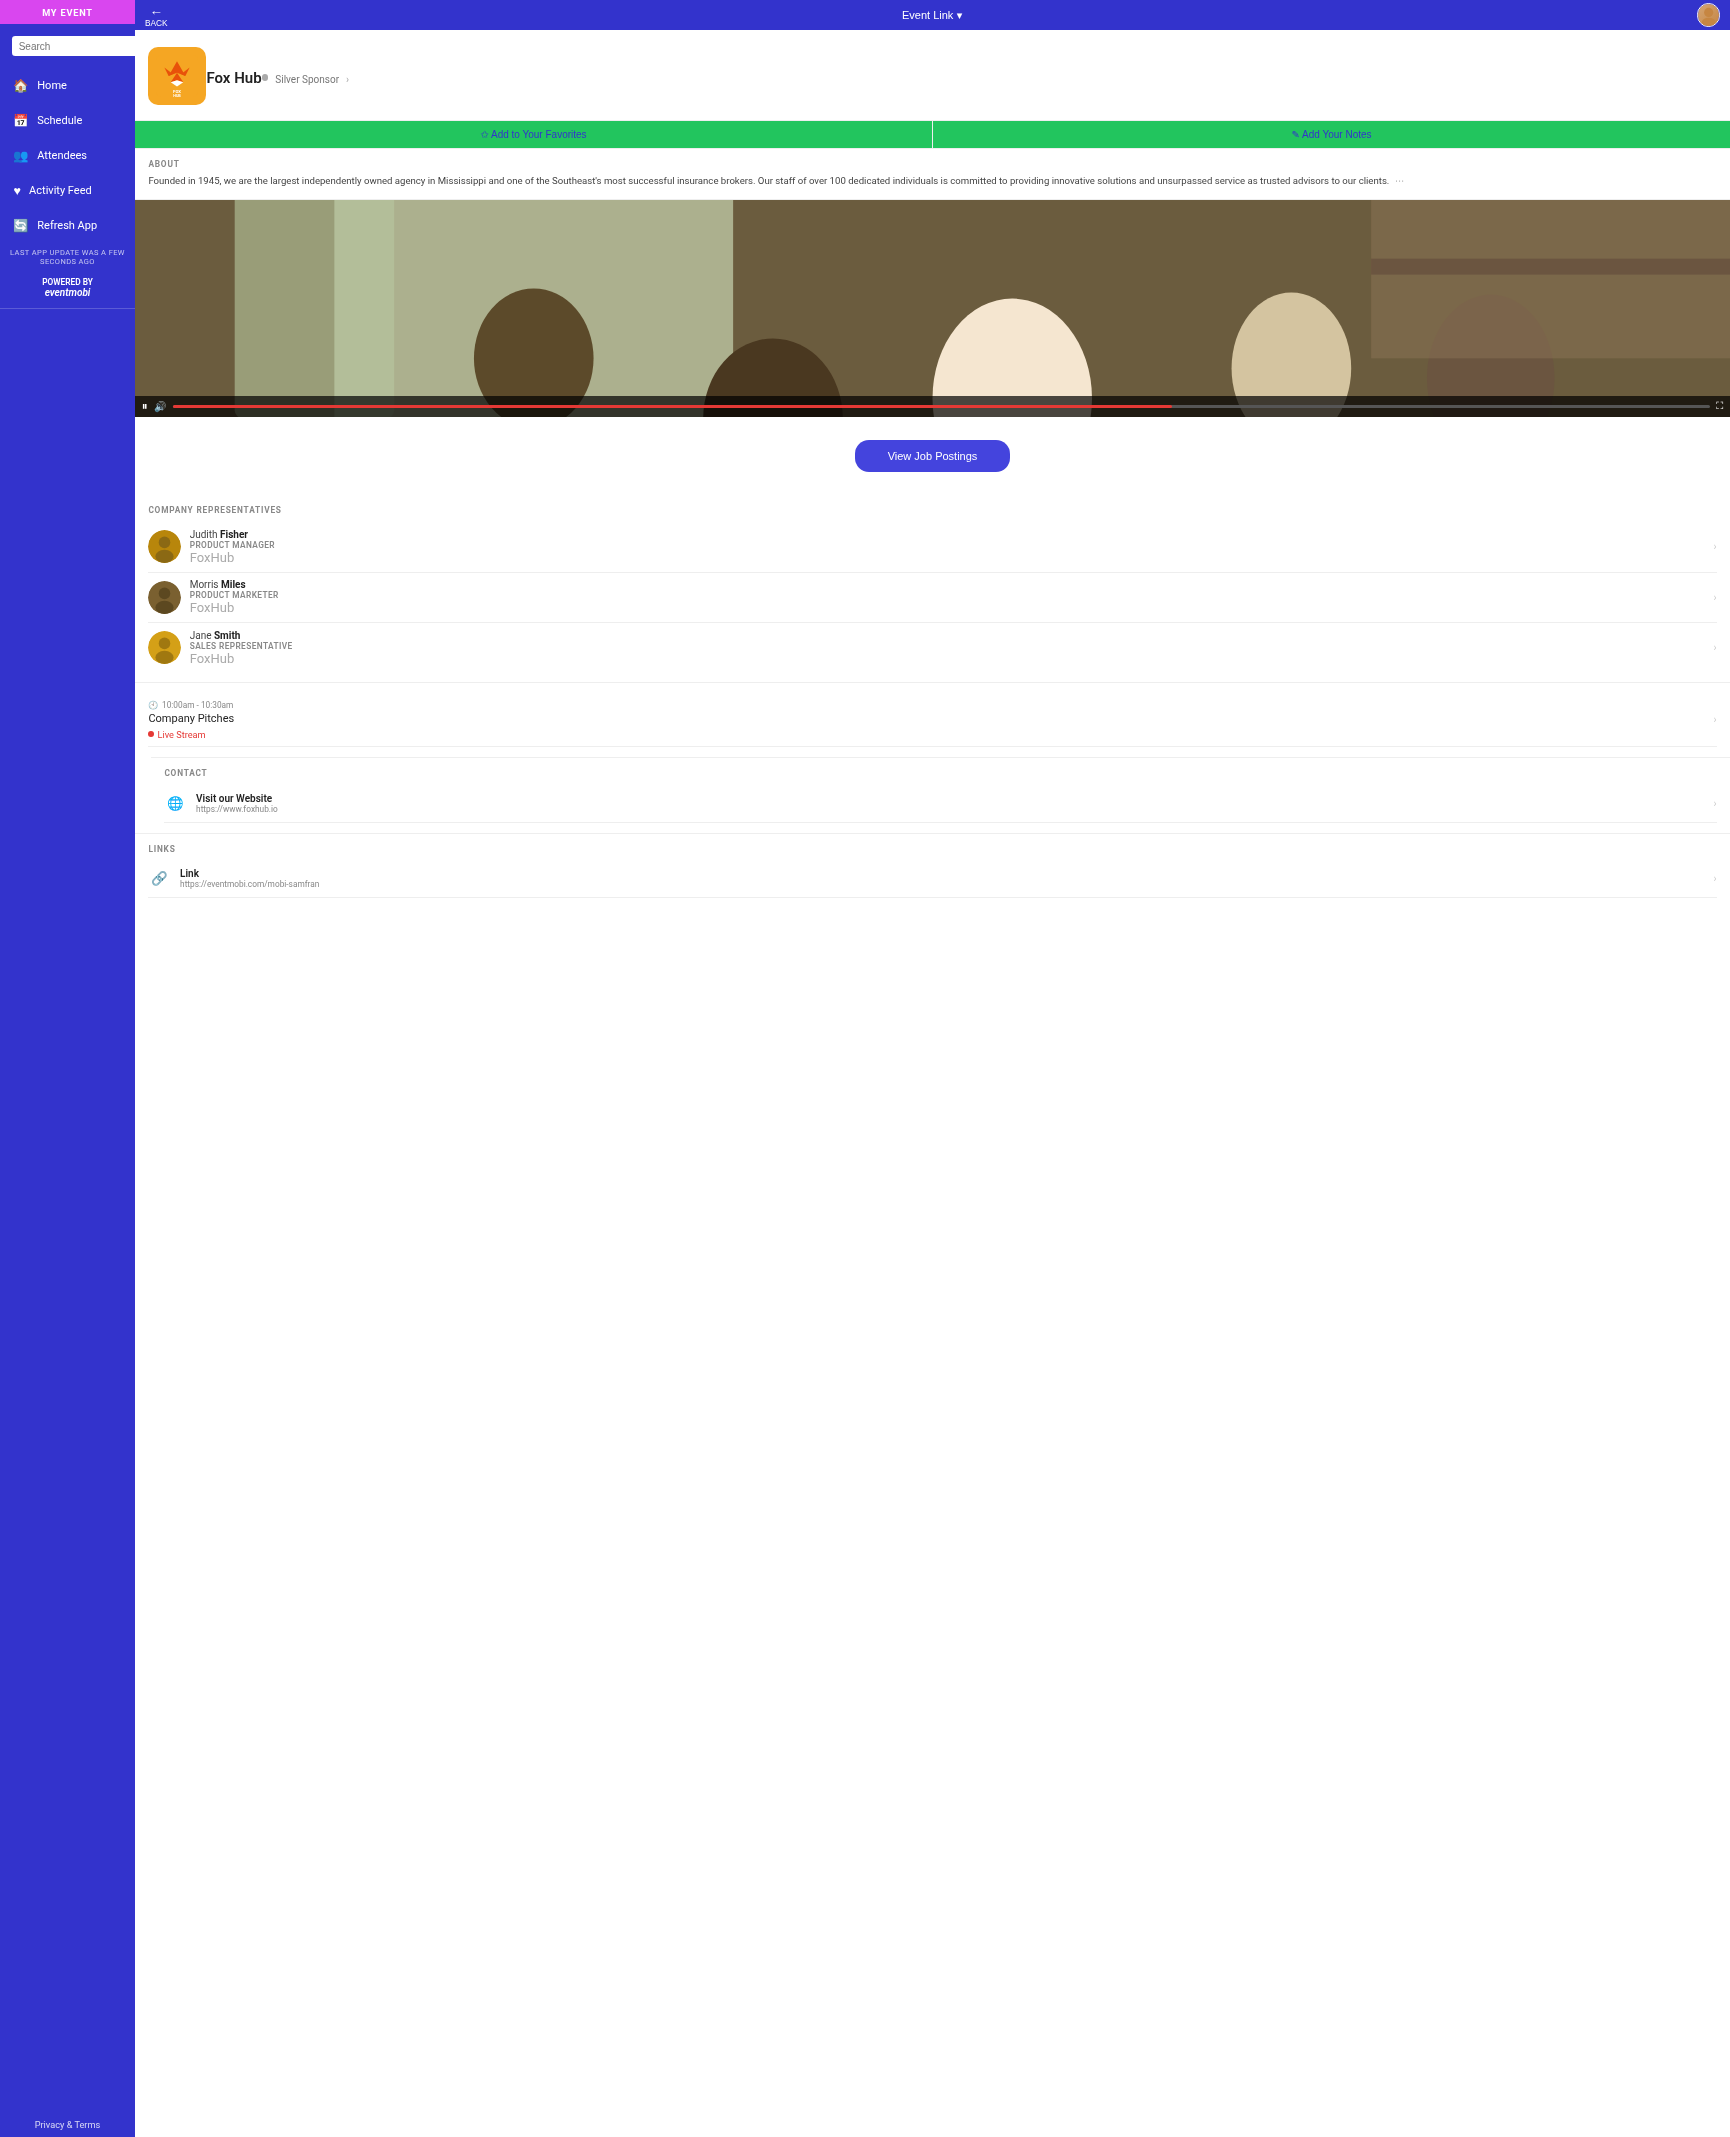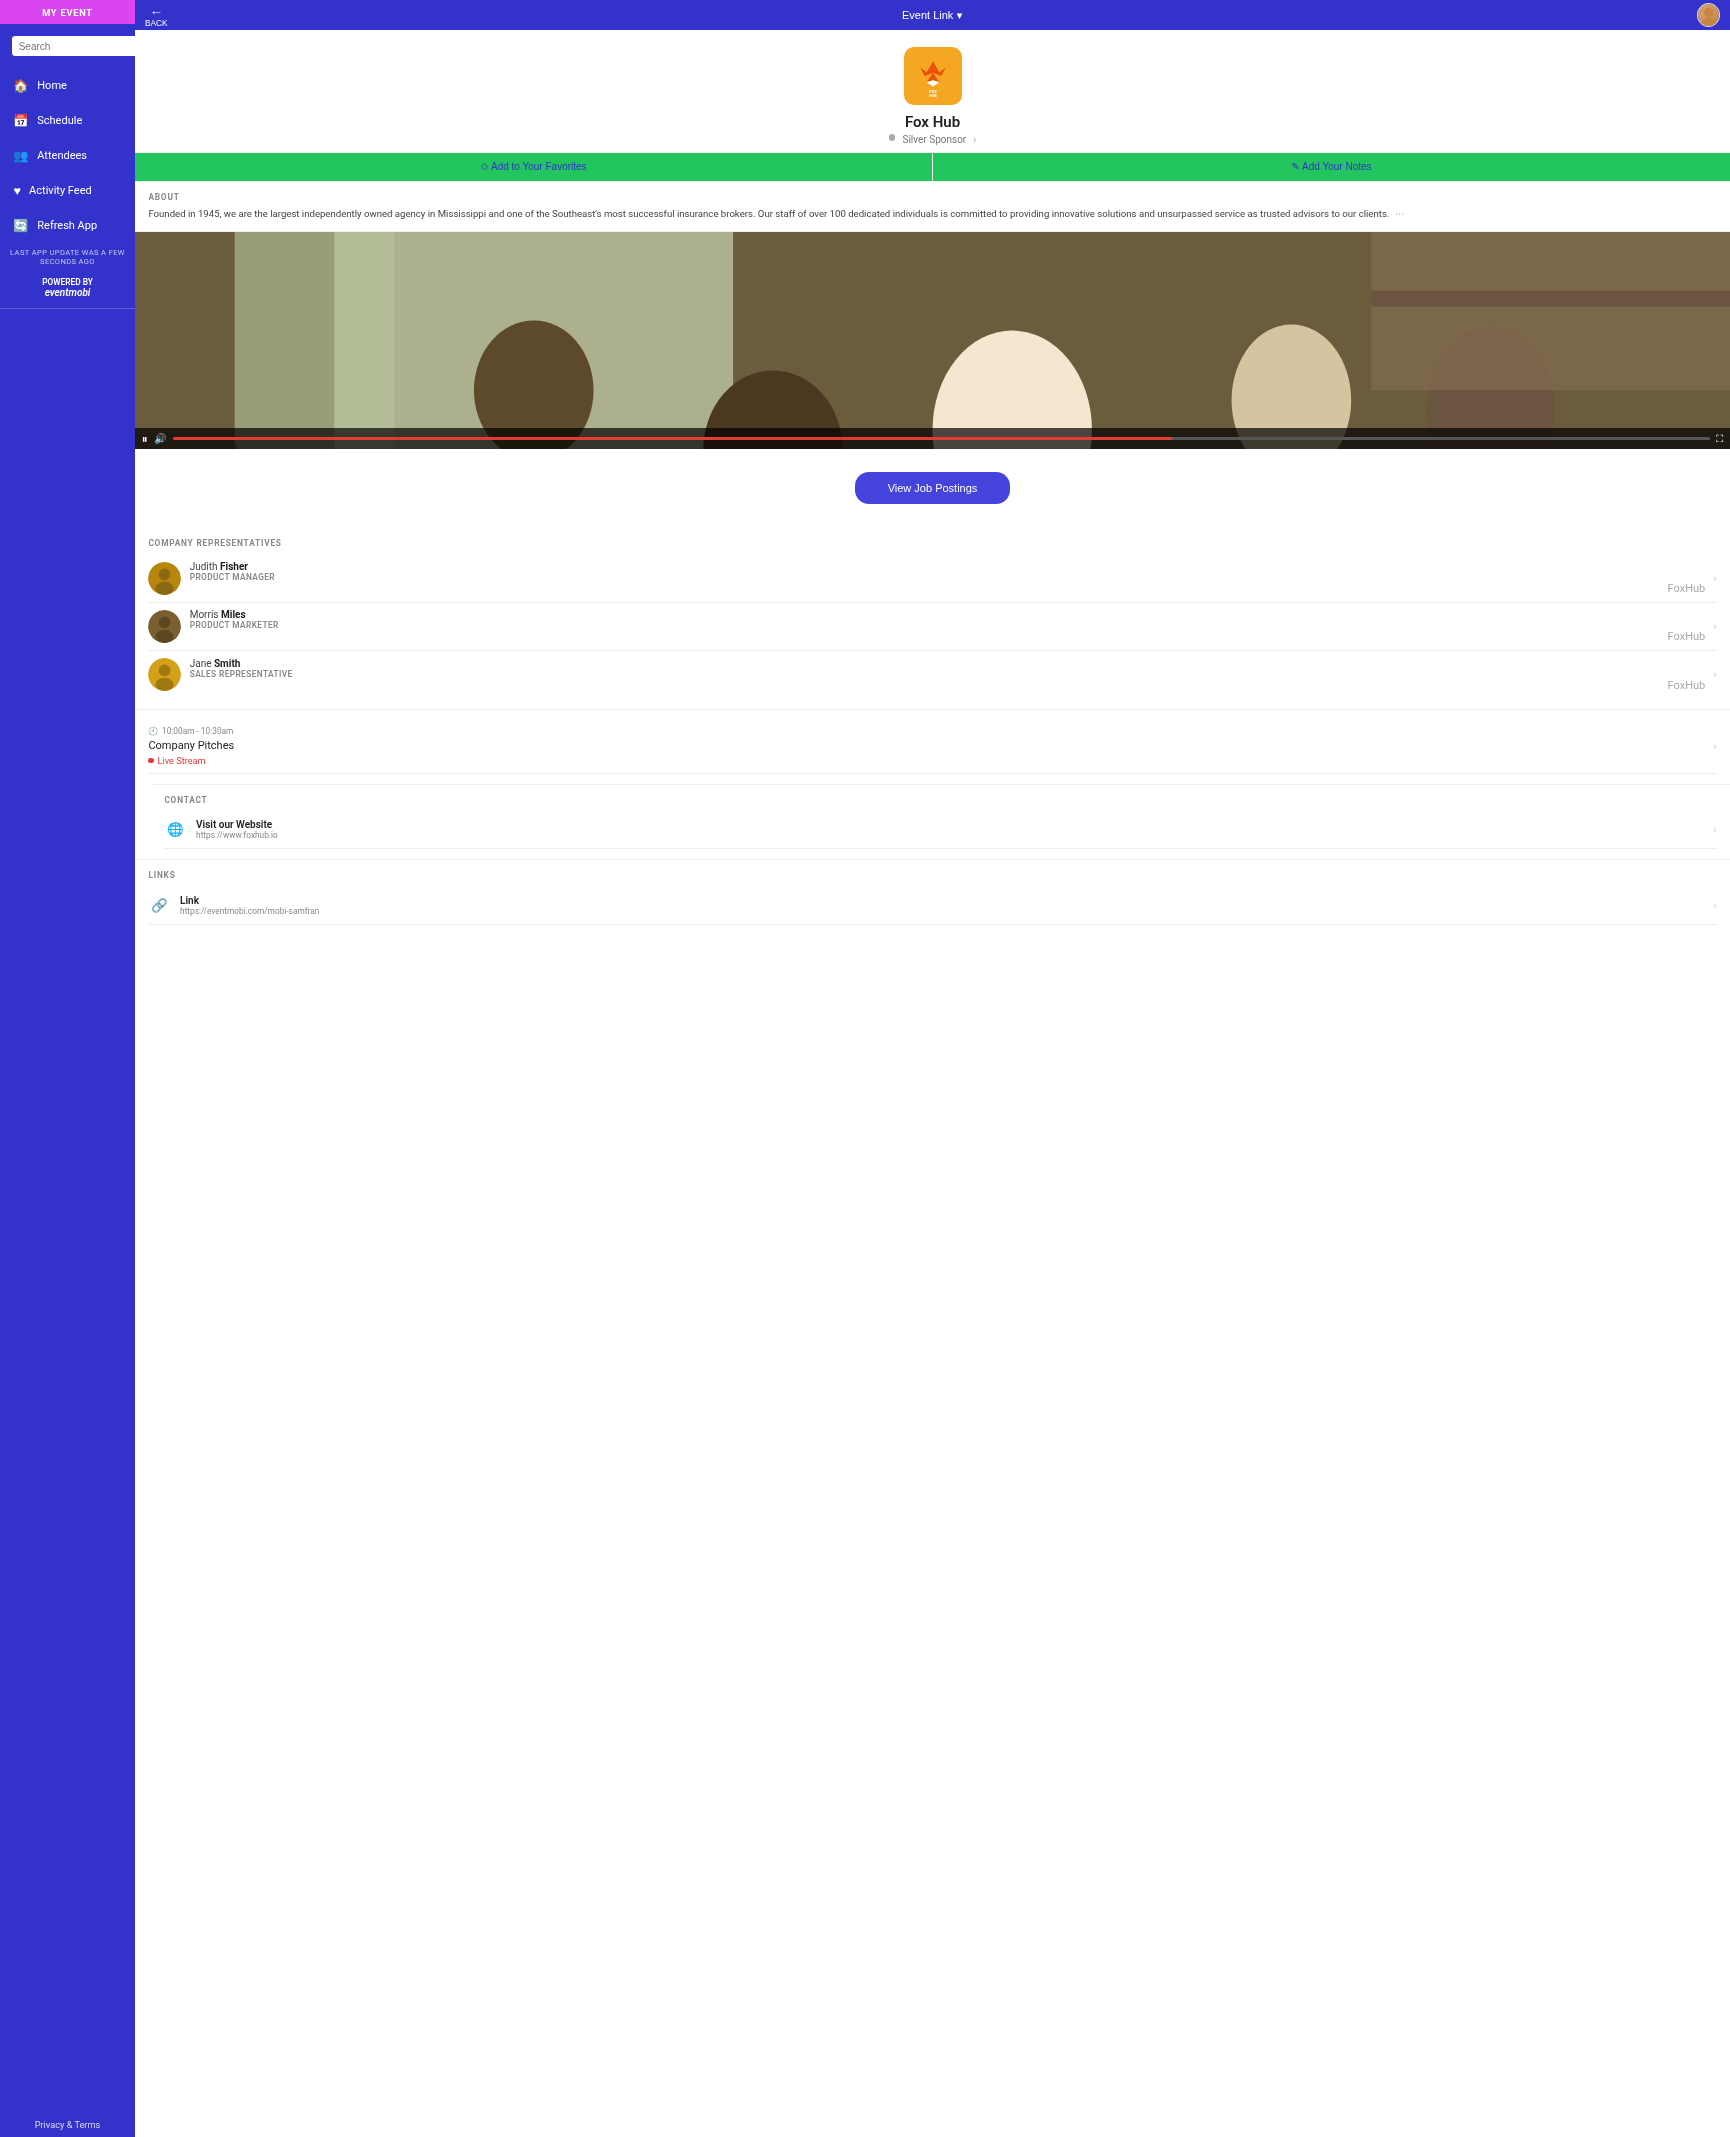--- a/index.html
+++ b/index.html
@@ -136,21 +136,20 @@
     
     #content {
       flex: 1;
       overflow-y: auto;
       background: white;
     }
 
     
     #sponsor-header {
       display: flex;
-      flex-direction: column;
       align-items: center;
       padding: 16.7px 13.4px 6.7px;
     }
     #sponsor-logo {
       width: 58px;
       height: 58px;
       background: #f5a623;
       border-radius: 10px;
       display: flex;
       align-items: center;
@@ -266,21 +265,21 @@
       width: 33px;
       height: 33px;
       border-radius: 50%;
       overflow: hidden;
       flex-shrink: 0;
     }
     .rep-info { flex: 1; }
     .rep-name { font-size: 10px; color: #444; }
     .rep-name strong { font-weight: 700; color: #222; }
     .rep-title { font-size: 8.3px; color: #888; font-weight: 600; letter-spacing: 0.4px; }
-    .rep-company { font-size: 11px; color: #aaa; text-align: right; }
+    .rep-company { font-size: 13px; color: #aaa; }
     .rep-chevron { color: #ccc; font-size: 10px; }
 
     
     #sessions-section { padding: 10px 13.4px; border-top: 0.8px solid #eee; }
     #sessions-label { font-size: 8.3px; font-weight: 700; color: #888; letter-spacing: 0.8px; margin-bottom: 6.7px; }
     .session-item {
       padding: 6.7px 0;
       border-bottom: 0.8px solid #eee;
       cursor: pointer;
       display: flex;

